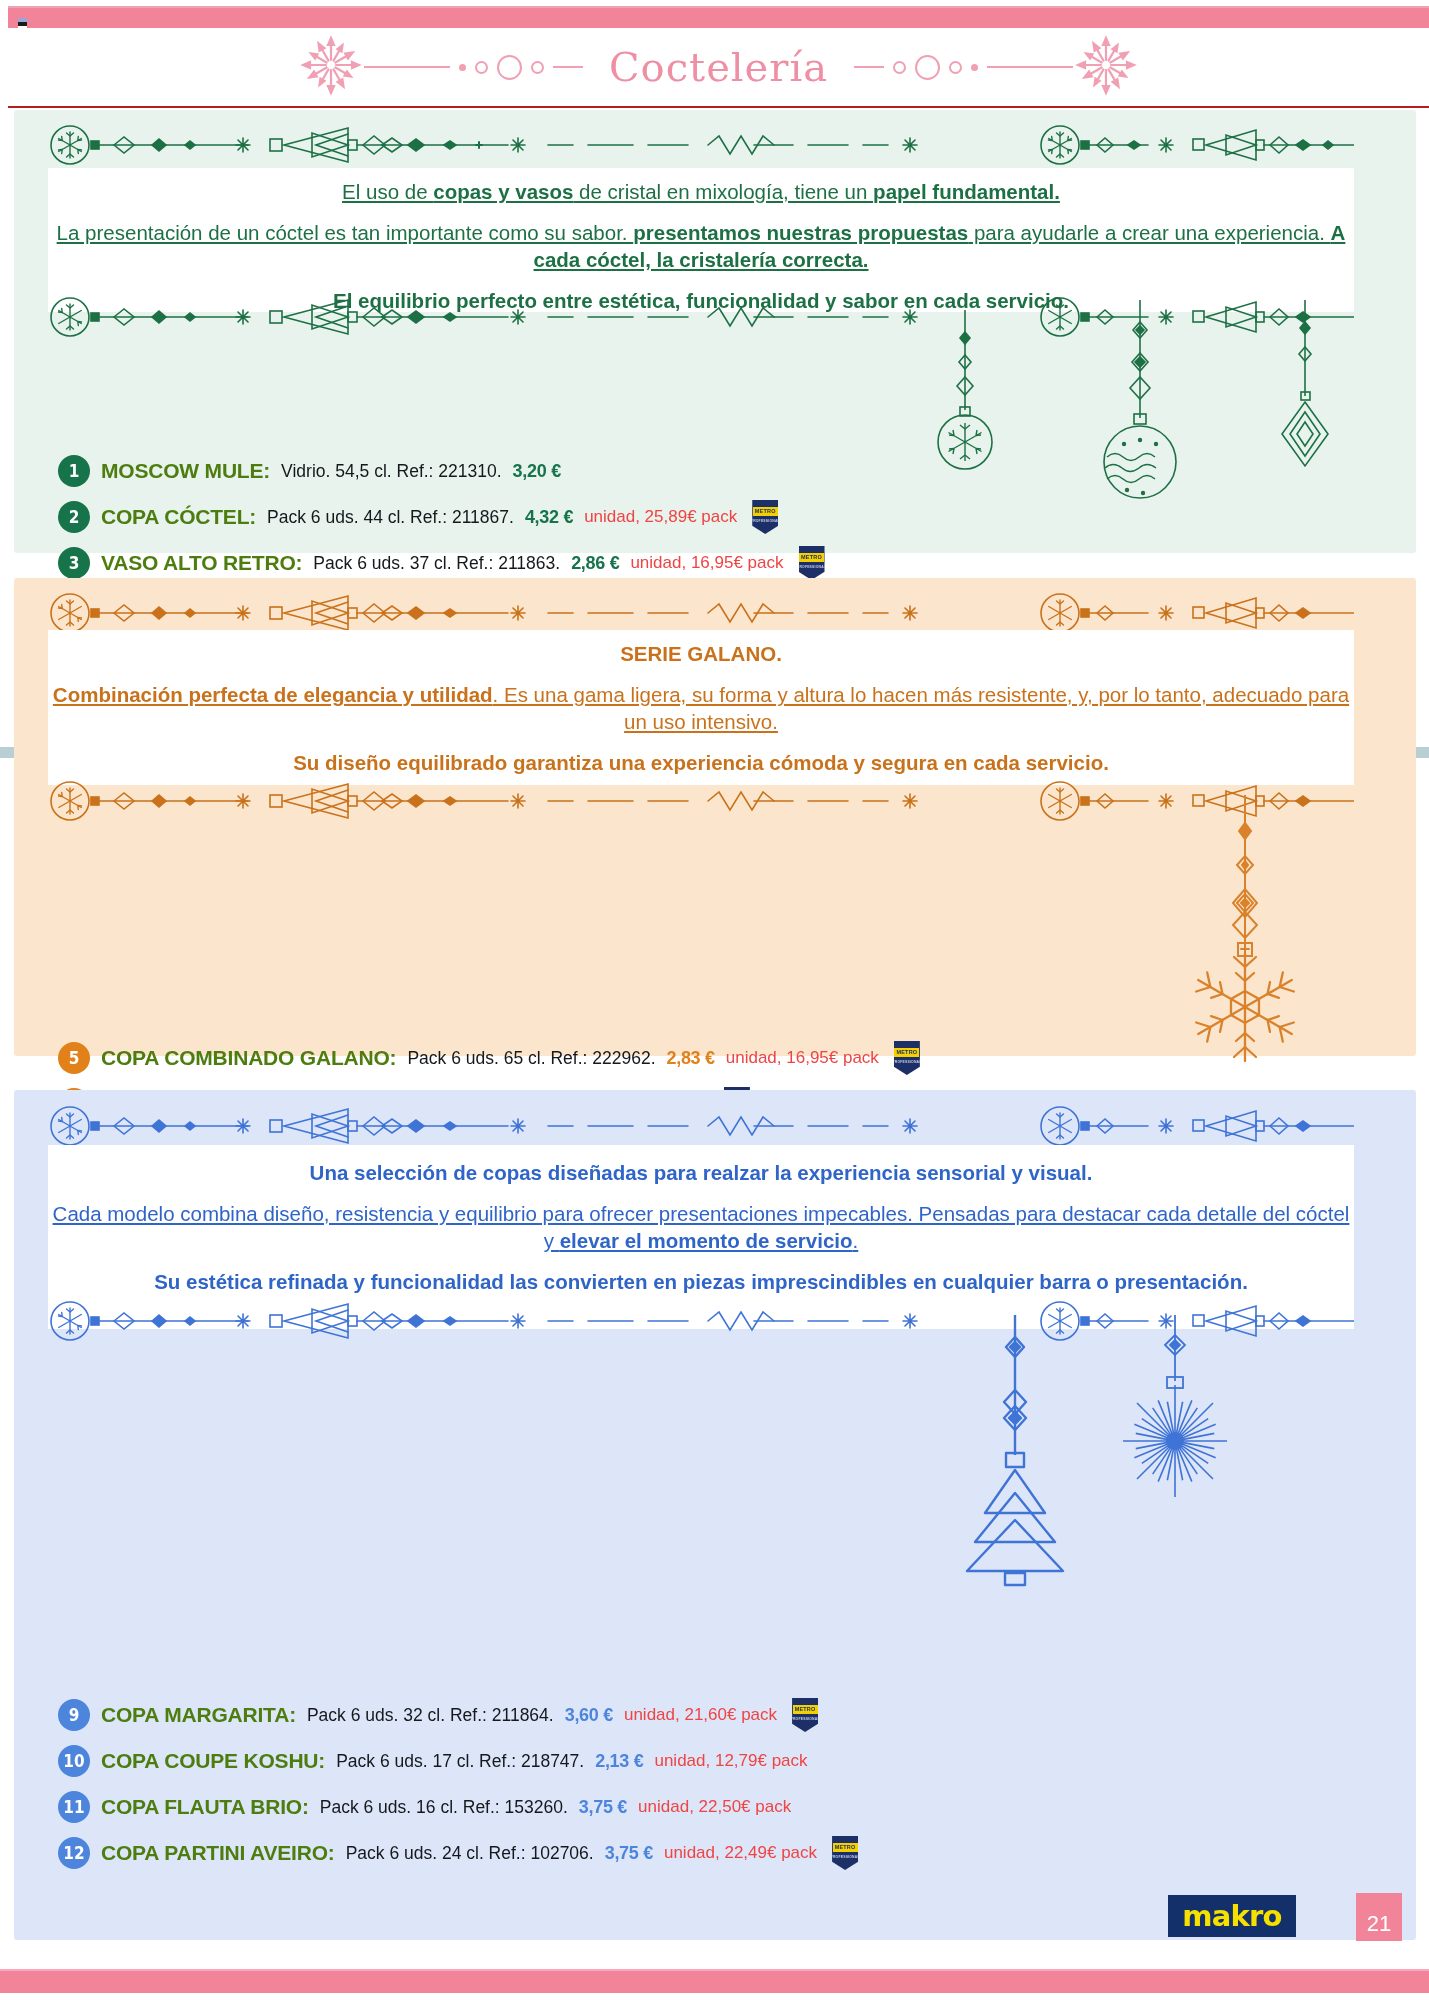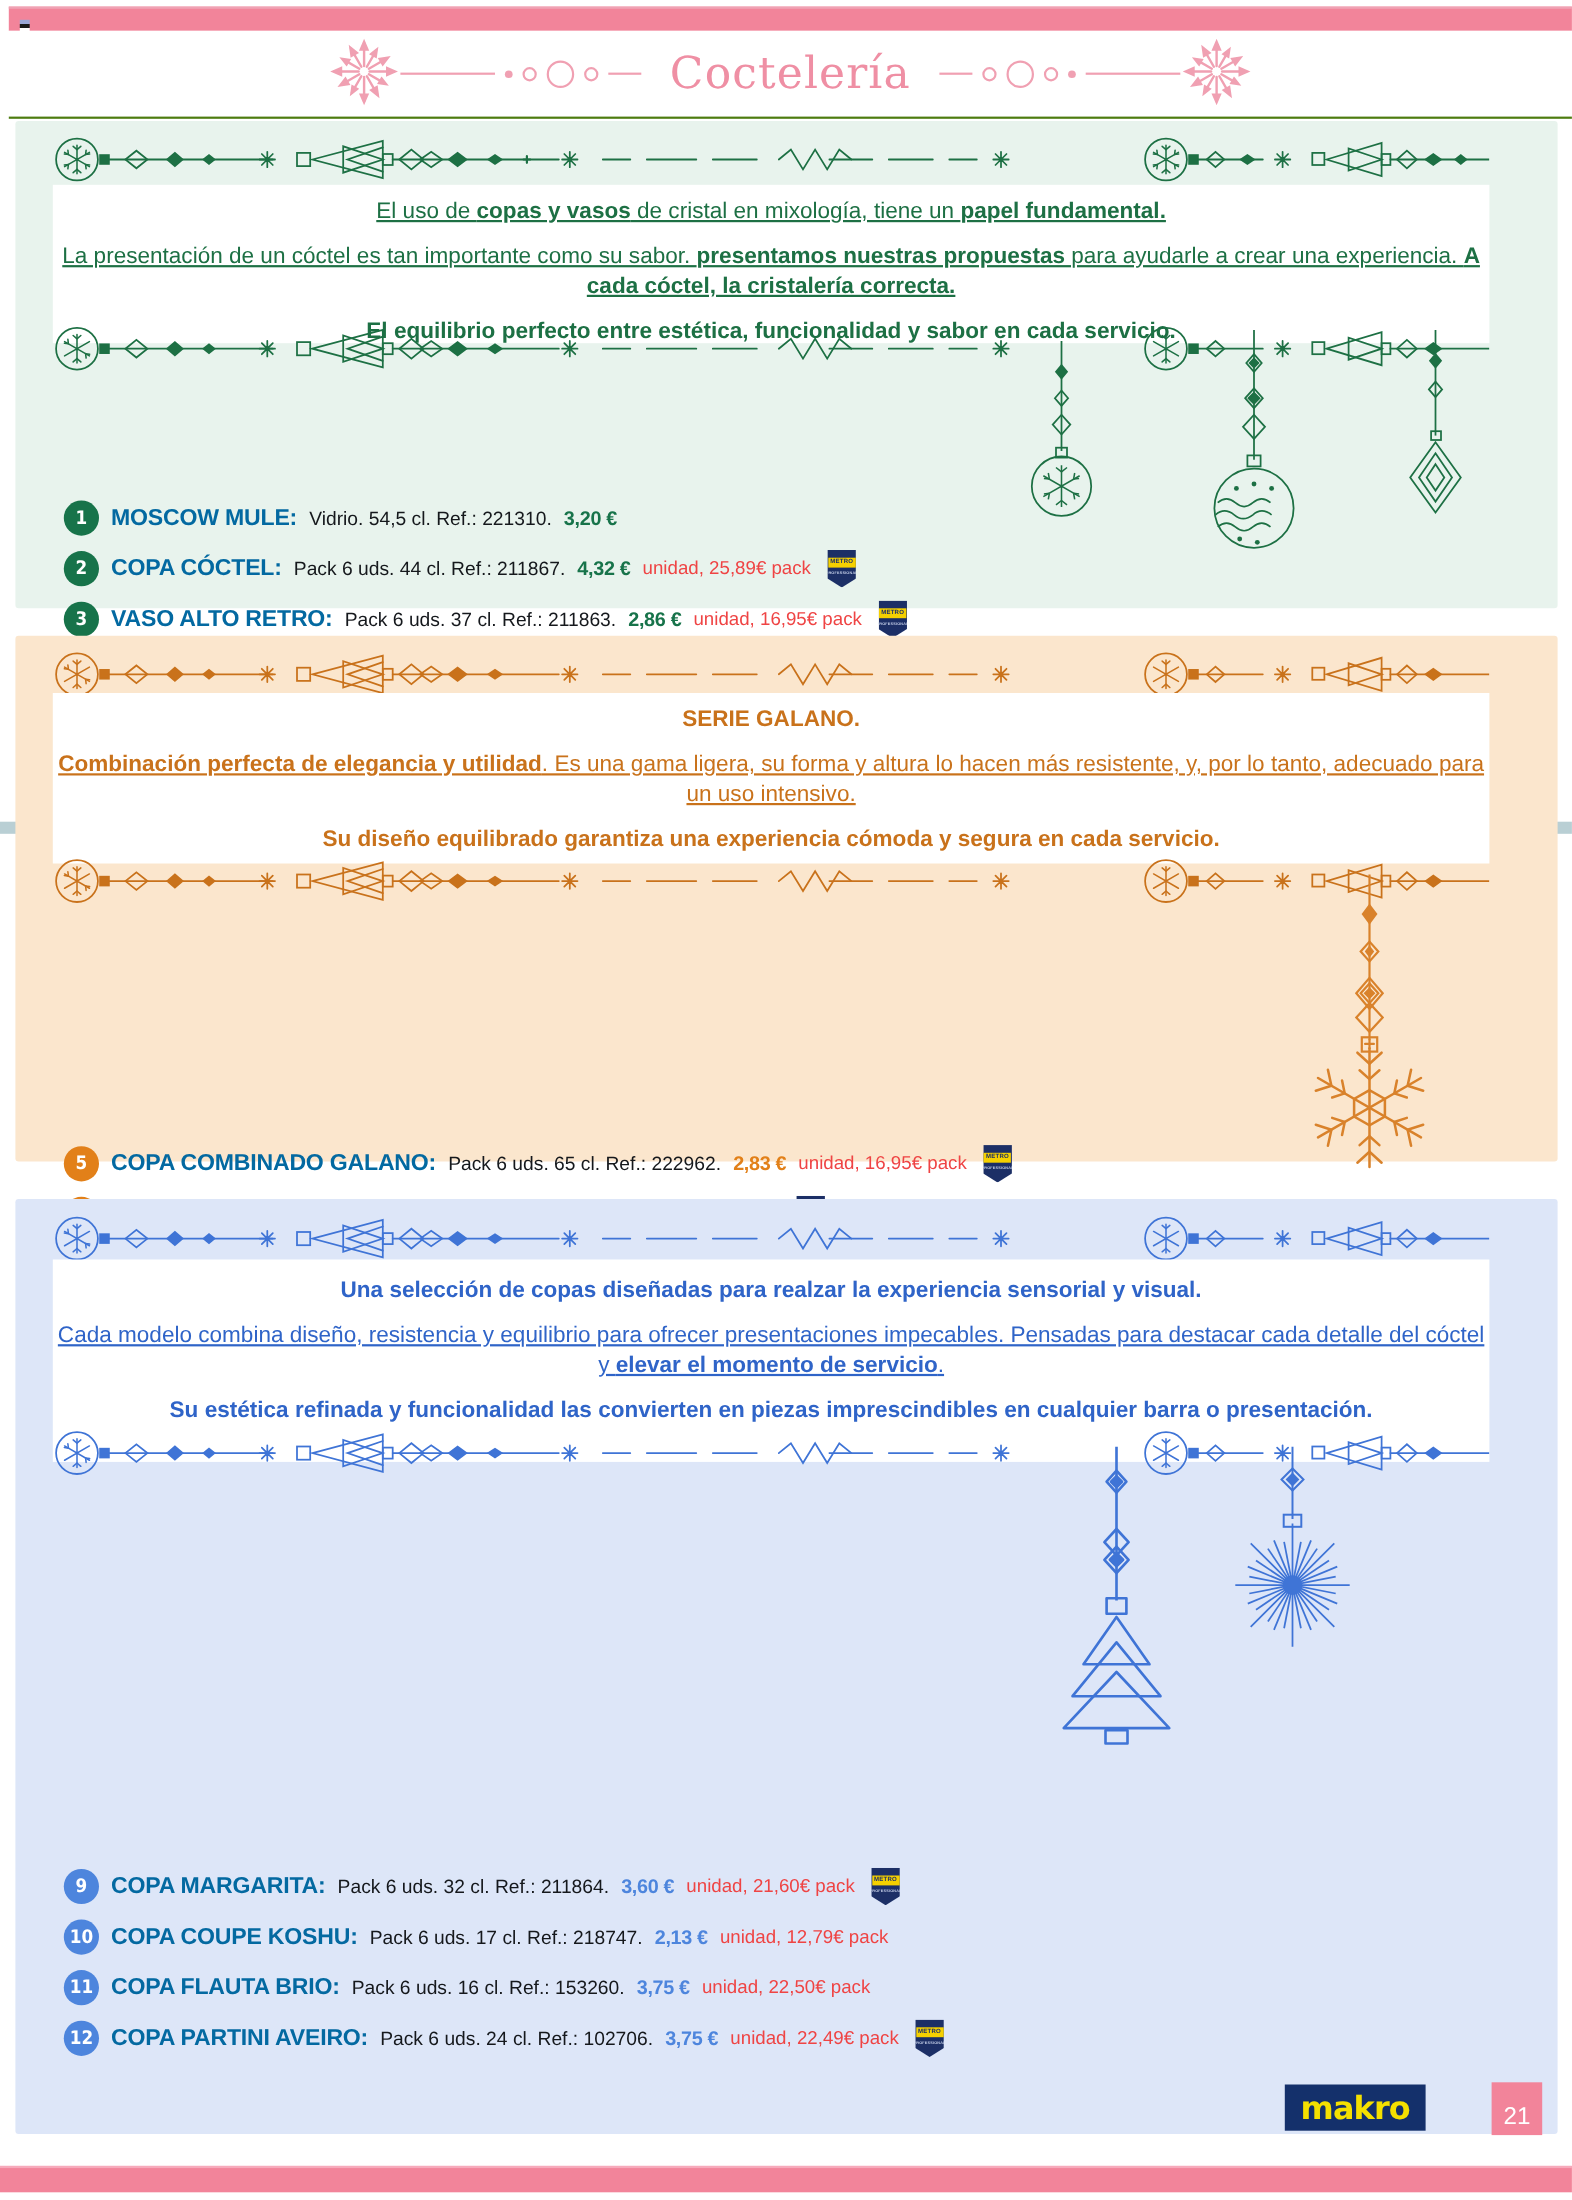--- a/index.html
+++ b/index.html
@@ -45,21 +45,21 @@
   
   .header {
     position: absolute;
     left: 8px; top: 28px;
     width: 1421px; height: 80px;
     display: flex;
     align-items: center;
     justify-content: center;
     gap: 0;
     background: #ffffff;
-    border-bottom: 2px solid #4d7c0f;
+    border-bottom: 2px solid #b91c1c;
   }
   .hdr-title {
     color: #ef8fa4;
     font-family: "DejaVu Serif", serif;
     font-size: 40px;
     font-weight: 400;
     letter-spacing: 1px;
     padding: 0 26px;
     white-space: nowrap;
   }
@@ -142,21 +142,21 @@
     display: flex; align-items: center; justify-content: center;
     font-family: "DejaVu Sans", sans-serif;
   }
   .n-green { background: #17734a; }
   .n-orange{ background: #e28019; }
   .n-blue  { background: #4d85dd; }
 
   .pname {
     font-size: 21px;
     font-weight: 700;
-    color: #0369a1;
+    color: #4d7c0f;
     letter-spacing: -0.2px;
   }
   .pdesc { font-size: 17.5px; color: #15181c; }
   .pprice {
     font-size: 18px;
     font-weight: 700;
     letter-spacing: -0.3px;
   }
   .p-green { color: #17734a; }
   .p-orange{ color: #e28019; }

